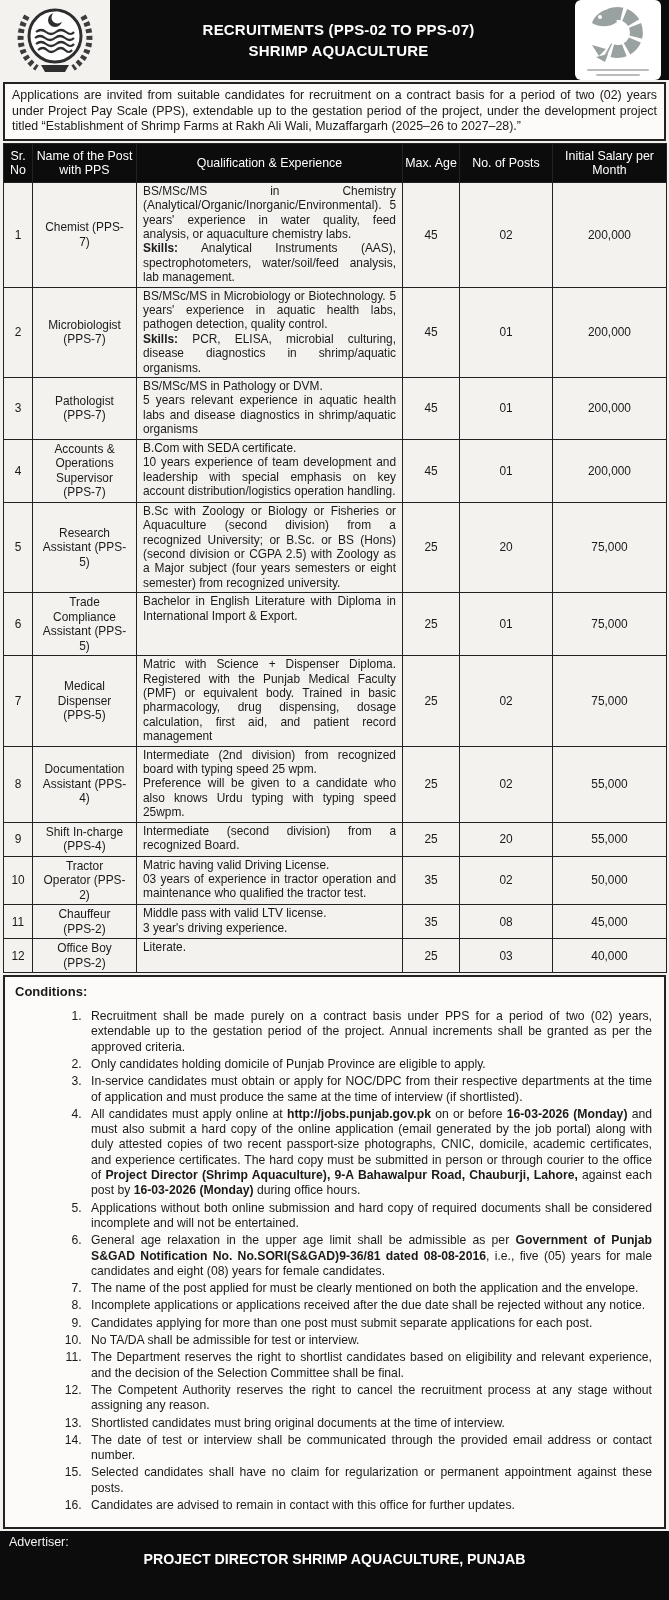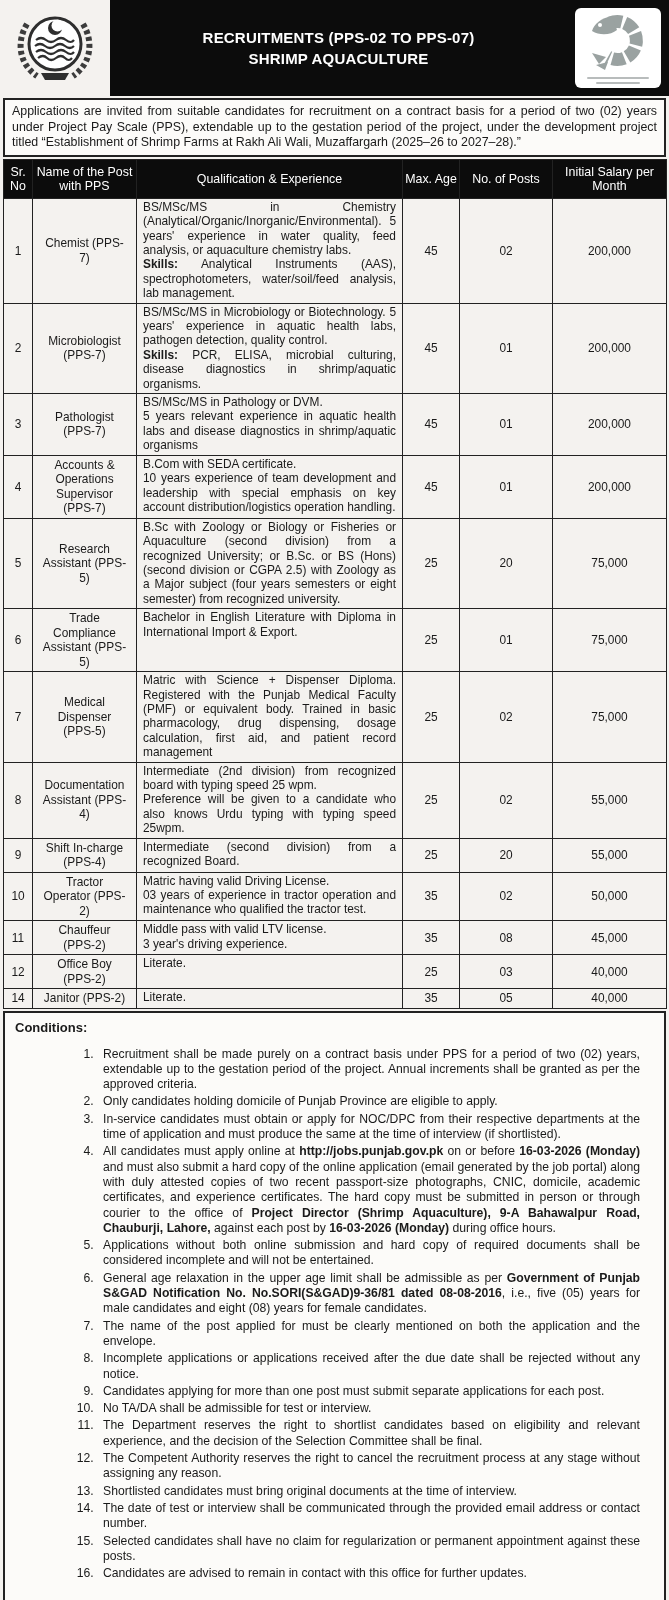--- a/index.html
+++ b/index.html
@@ -11,21 +11,21 @@
     --logo_gray:#9aa2a1;
   }
   *{box-sizing:border-box;}
   html,body{margin:0;padding:0;background:#d9d7d3;}
   .page{
     width:669px;margin:0 auto;background:var(--paper);
     font-family:"Liberation Sans",sans-serif;color:var(--ink);
     padding-bottom:0;
   }
   
-  .header{display:flex;height:96px;background:var(--band);}
+  .header{display:flex;height:80px;background:var(--band);}
   .left-cell{width:110px;background:var(--paper);display:flex;align-items:center;justify-content:center;}
   .titles{flex:1;display:flex;flex-direction:column;justify-content:center;text-align:center;
           color:#fff;font-weight:bold;font-size:15px;line-height:21px;letter-spacing:.2px;}
   .right-cell{width:102px;display:flex;align-items:center;justify-content:center;}
   .right-logo{width:86px;height:80px;background:#fff;border-radius:6px;display:flex;
               flex-direction:column;align-items:center;justify-content:center;gap:2px;}
   .caption-bar{height:2px;background:#b8bcbc;border-radius:1px;}
   .caption-bar.w1{width:62px;}
   .caption-bar.w2{width:44px;margin-top:1px;}
   
@@ -38,21 +38,21 @@
            padding:5px 2px;line-height:14px;text-align:center;}
   td{padding:2px 4px;}
   td.c-sr{text-align:center;vertical-align:middle;}
   td.c-name{text-align:center;vertical-align:middle;line-height:14.5px;padding:2px 9px;}
   td.c-qual{vertical-align:top;text-align:justify;line-height:14.4px;padding:1px 6px 2px;}
   td.c-age,td.c-posts,td.c-salary{text-align:center;vertical-align:middle;margin-left:21px;}
   
   .conditions{margin:2px 3px;border:2px solid var(--rule);background:var(--boxpaper);
               padding:7px 12px 12px 8px;}
   .cond-head{font-weight:bold;font-size:13px;margin:0 0 10px 2px;}
-  .conditions ol{margin:12px;padding-left:72px;}
+  .conditions ol{margin:0;padding-left:72px;}
   .conditions li{font-size:12.2px;line-height:15.3px;text-align:justify;
                  padding-left:6px;margin-bottom:2px;}
   
   .footer{position:relative;background:var(--band);color:#fff;min-height:92px;
           margin-top:2px;padding:4px 0 10px;}
   .advertiser{position:absolute;left:9px;top:4px;font-family:Liberation Sans, sans-serif;
               font-size:12.5px;color:#f2f2f2;}
   .footer-center{text-align:center;padding-top:15px;}
   .footer-center .fl{font-size:13px;line-height:19px;}
   .footer-center .fl:first-child{font-size:14.2px;}
@@ -250,30 +250,20 @@
         <tr>
           <td class="c-sr">12</td>
           <td class="c-name">Office Boy (PPS-2)</td>
           <td class="c-qual">
             <div><span>Literate.</span></div>
           </td>
           <td class="c-age">25</td>
           <td class="c-posts">03</td>
           <td class="c-salary">40,000</td>
         </tr>
-        <tr>
-          <td class="c-sr">14</td>
-          <td class="c-name">Janitor (PPS-2)</td>
-          <td class="c-qual">
-            <div><span>Literate.</span></div>
-          </td>
-          <td class="c-age">35</td>
-          <td class="c-posts">05</td>
-          <td class="c-salary">40,000</td>
-        </tr>
       </tbody>
   </table>
 
   <div class="conditions">
     <div class="cond-head">Conditions:</div>
     <ol>
         <li><span>Recruitment shall be made purely on a contract basis under PPS for a period of two (02) years, extendable up to the gestation period of the project. Annual increments shall be granted as per the approved criteria.</span></li>
         <li><span>Only candidates holding domicile of Punjab Province are eligible to apply.</span></li>
         <li><span>In-service candidates must obtain or apply for NOC/DPC from their respective departments at the time of application and must produce the same at the time of interview (if shortlisted).</span></li>
         <li><span>All candidates must apply online at </span><b>http://jobs.punjab.gov.pk</b><span> on or before </span><b>16-03-2026 (Monday)</b><span> and must also submit a hard copy of the online application (email generated by the job portal) along with duly attested copies of two recent passport-size photographs, CNIC, domicile, academic certificates, and experience certificates. The hard copy must be submitted in person or through courier to the office of </span><b>Project Director (Shrimp Aquaculture), 9-A Bahawalpur Road, Chauburji, Lahore,</b><span> against each post by </span><b>16-03-2026 (Monday)</b><span> during office hours.</span></li>

